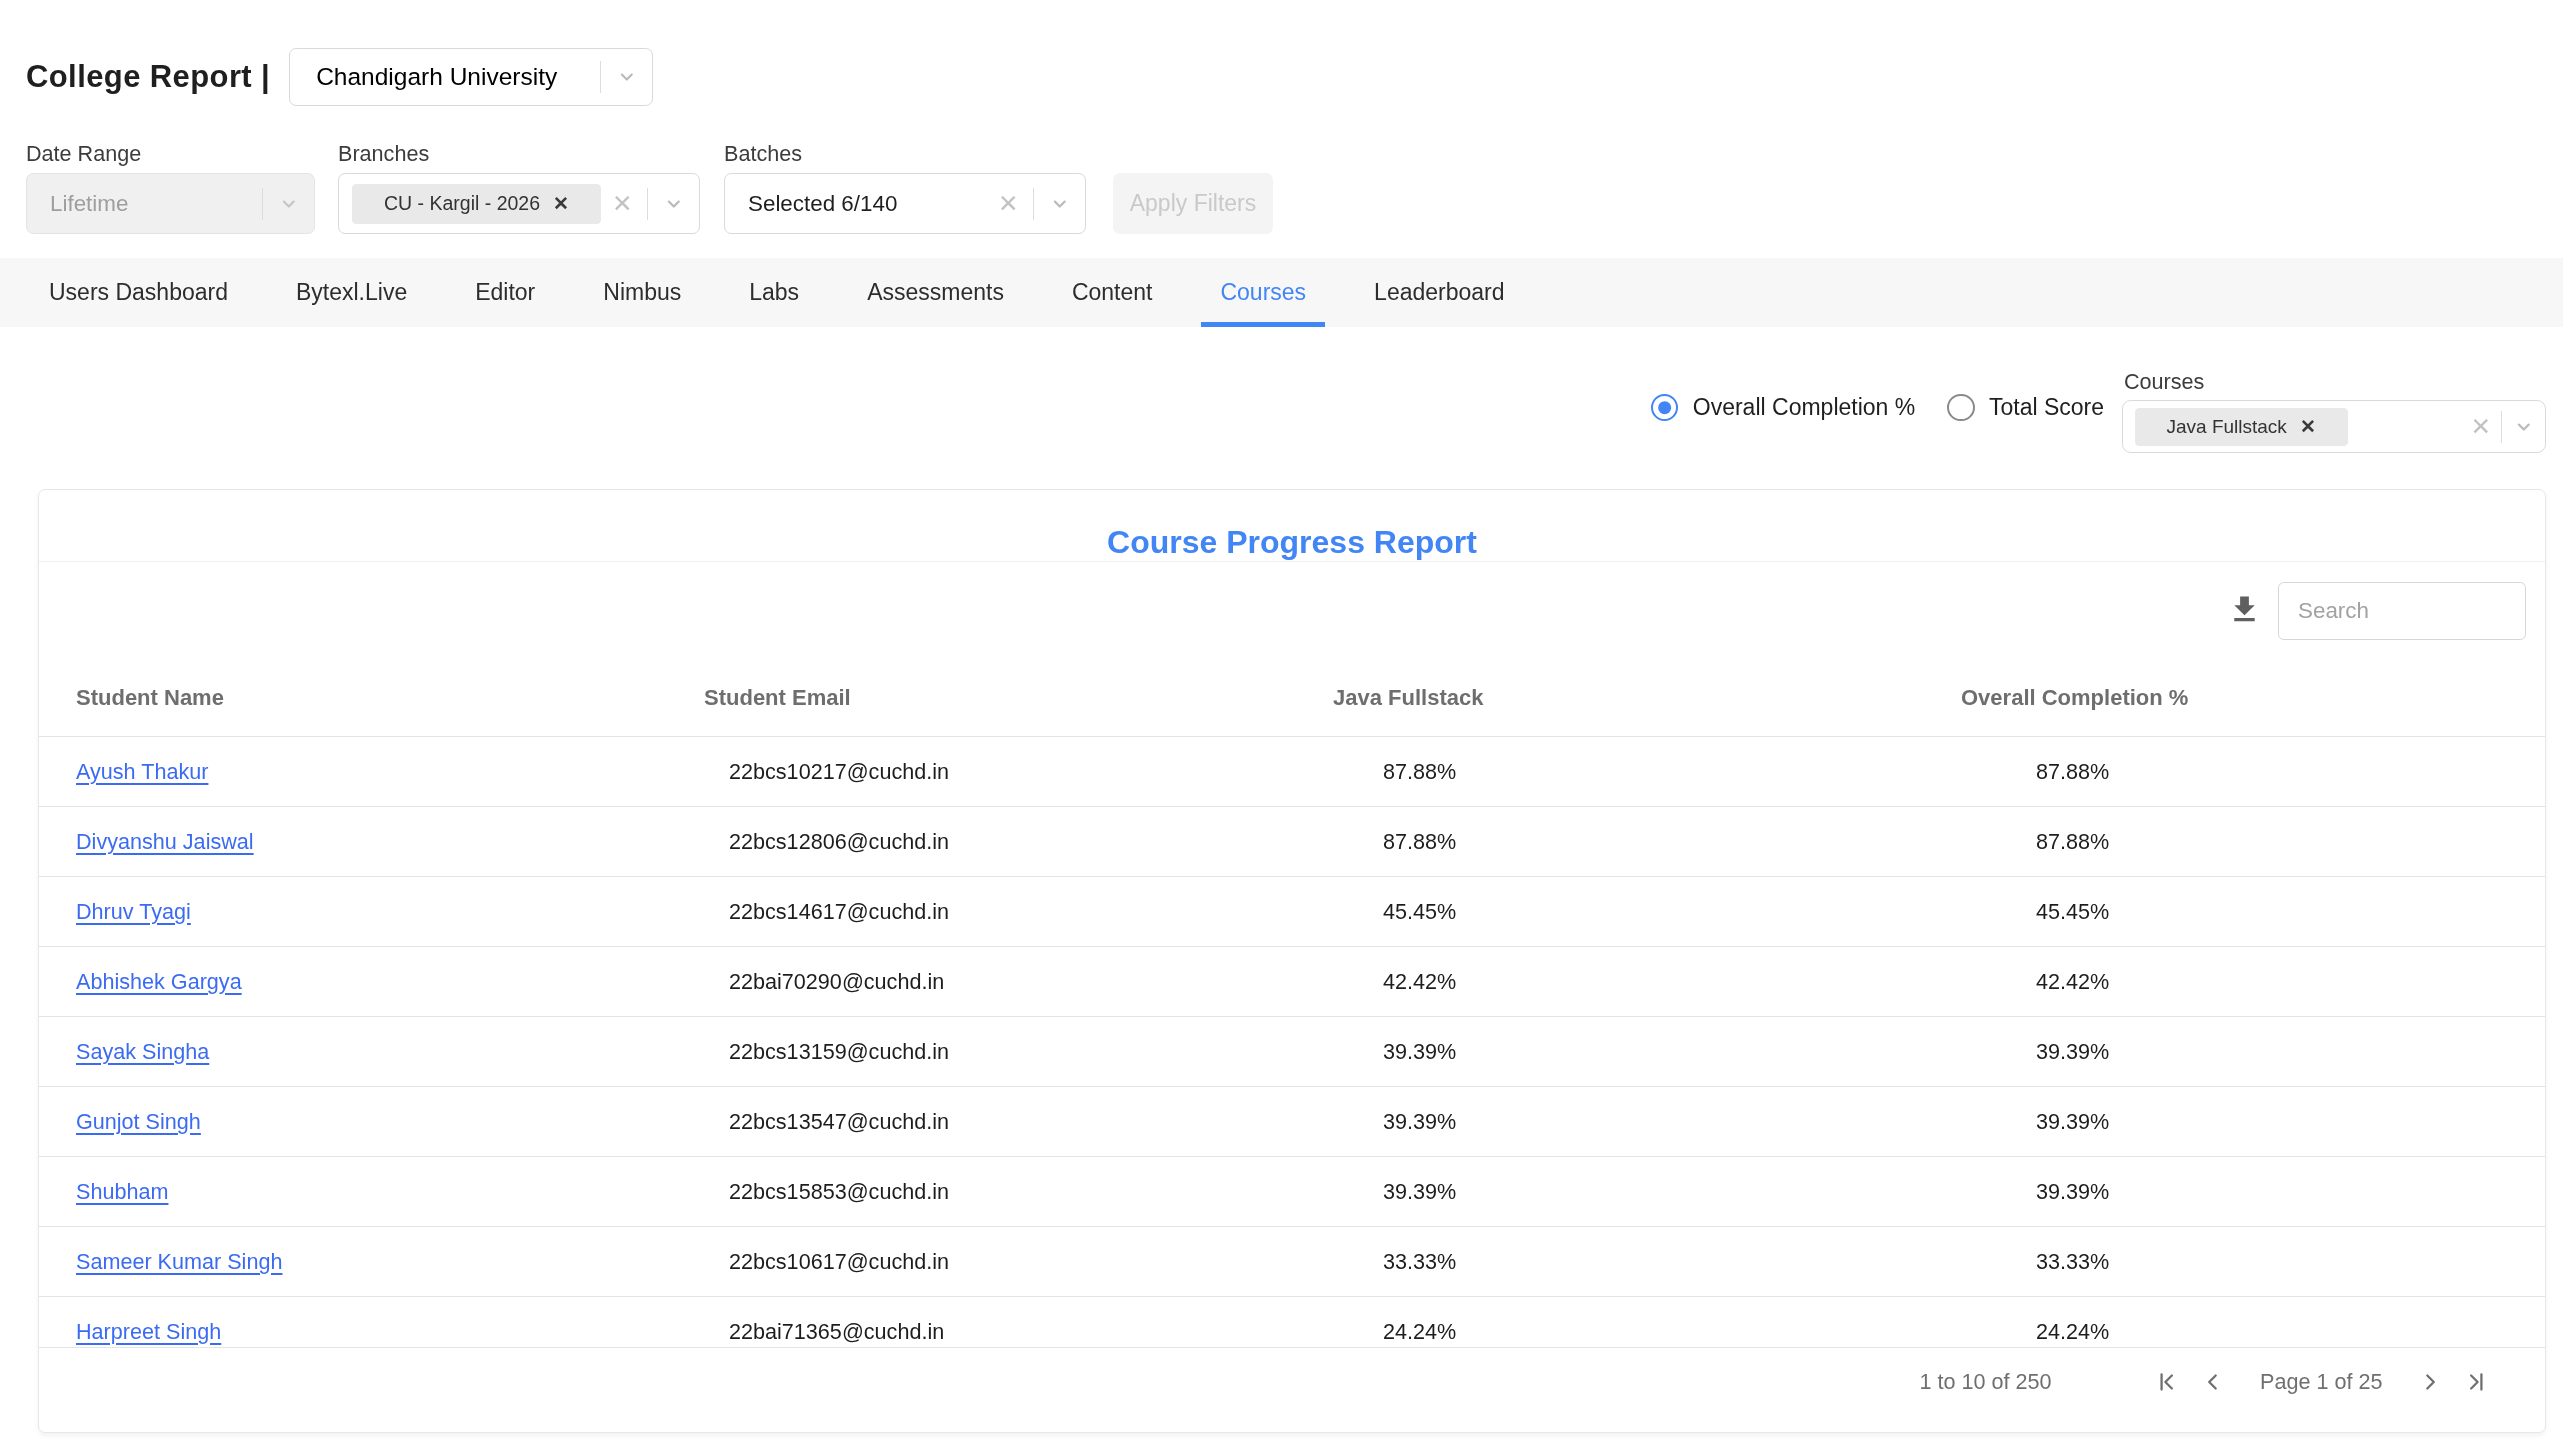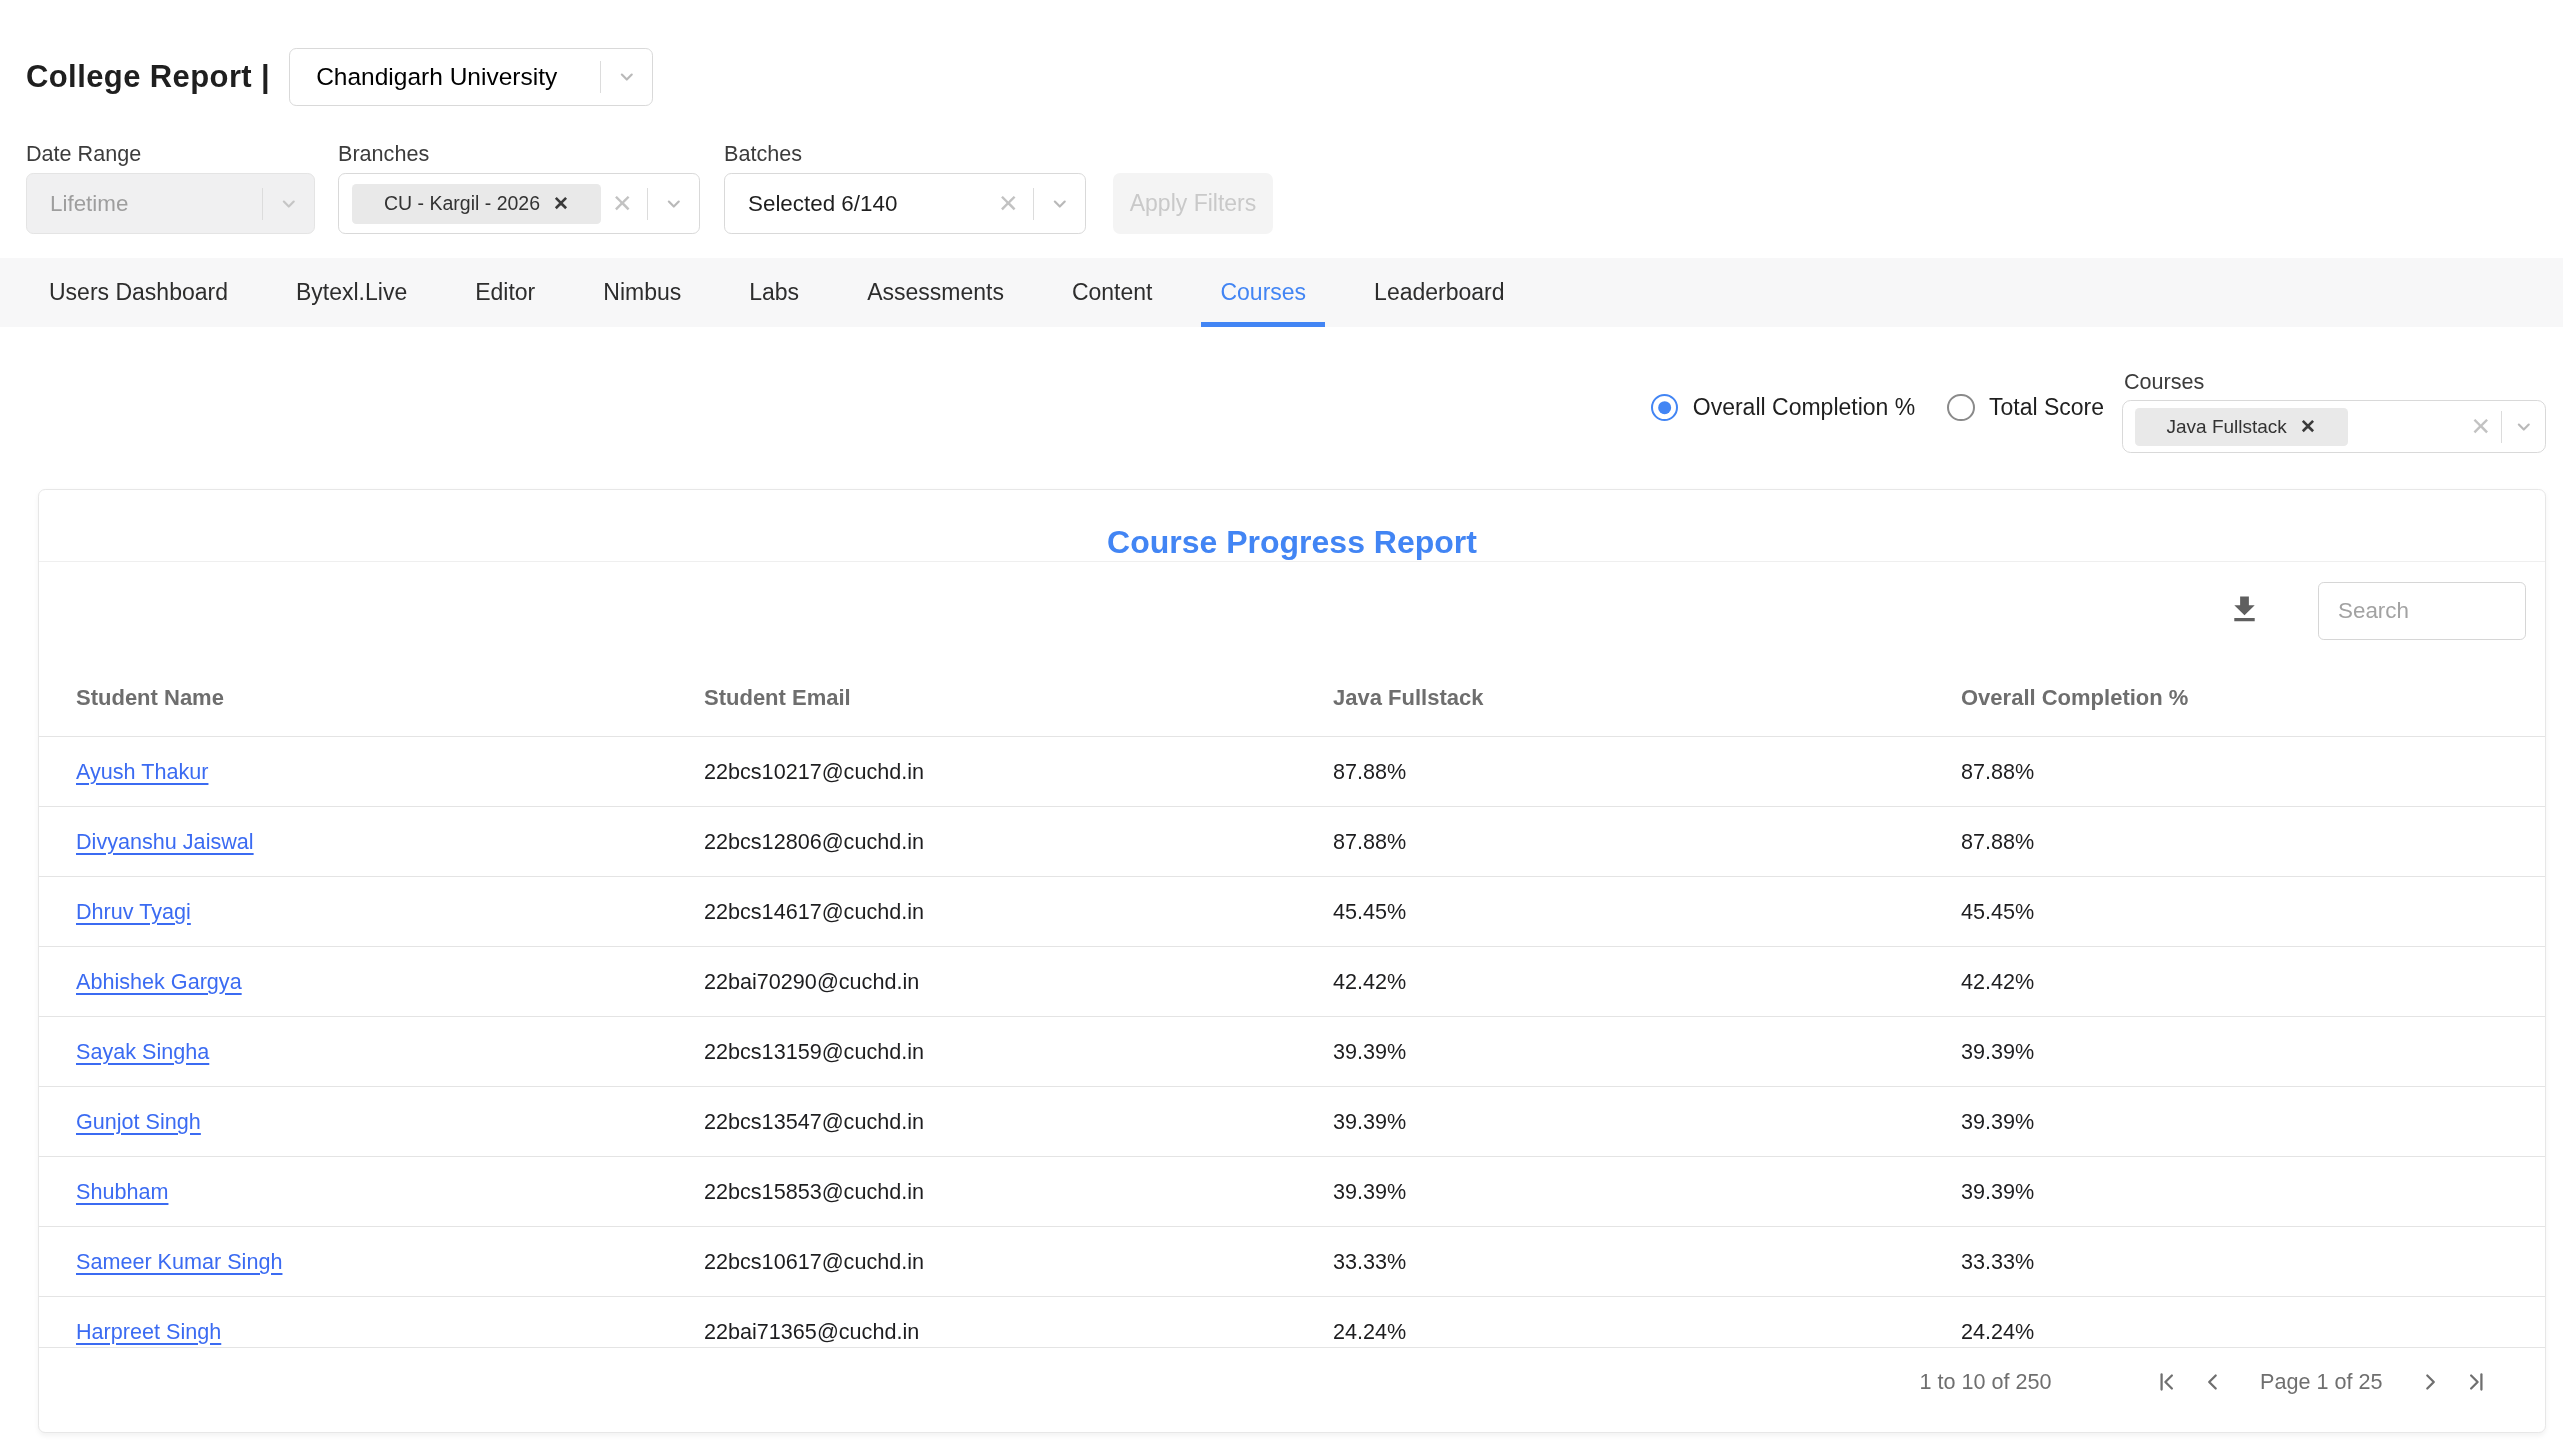--- a/index.html
+++ b/index.html
@@ -57,30 +57,30 @@
 
   
   .card { position: absolute; left: 38px; top: 489px; width: 2508px; height: 944px; background: #fff;
     border: 1.1px solid #e7e7e7; border-radius: 7.2px; box-shadow: 0 2.2px 5.8px rgba(0,0,0,0.05); overflow: hidden; }
   .card-title-row { height: 72px; border-bottom: 1.4px solid #efefef; display: flex; align-items: flex-end; justify-content: center; }
   .card-title { font-size: 32px; font-weight: 700; color: #4285f4; }
 
   .toolbar { position: relative; height: 98px; }
   .download-btn { position: absolute; right: 283px; top: 30px; width: 35px; height: 35px; border: none;
     background: transparent; padding: 0; cursor: pointer; }
-  .search-input { position: absolute; right: 19px; top: 20px; width: 208px; height: 58px;
+  .search-input { position: absolute; right: 19px; top: 20px; width: 248px; height: 58px;
     border: 1.1px solid #d6d6d6; border-radius: 5.8px; padding: 0 19px; font-family: inherit;
     font-size: 22.4px; color: #333; outline: none; }
   .search-input::placeholder { color: #a2a2a2; }
 
   .thead { display: grid; grid-template-columns: 628px 629px 628px 1fr; padding: 0 37px;
     height: 76px; align-items: center; }
   .th { font-size: 22px; font-weight: 700; color: #6e6e6e; }
   .trow { display: grid; grid-template-columns: 628px 629px 628px 1fr; padding: 0 37px;
-    height: 70px; align-items: center; border-top: 0.7px solid #e4e4e4; font-size: 21.6px; color: #1d1d1f; }
+    height: 70px; align-items: center; border-top: 0.7px solid #e4e4e4; font-size: 21.6px; color: #1d1d1f; gap: 25px; }
   .trow .name a { color: #3b6bf2; text-decoration: underline; text-underline-offset: 3.6px; cursor: pointer; }
 
   .pagination { position: absolute; left: 0; right: 0; bottom: 16px; height: 69px; border-top: 0.7px solid #e4e4e4;
     background: #fff; display: flex; align-items: center; justify-content: flex-end;
     padding-right: 46px; font-size: 21.6px; color: #6f6f6f; }
   .pagination .range { margin-right: 92px; }
   .pagination .page-label { margin: 0 24.5px; }
   .pg-btn { background: none; border: none; padding: 0 10px; cursor: pointer; display: flex; align-items: center; }
   .pg-btn svg { width: 26px; height: 26px; }
   .pg-stroke { fill: none; stroke: #6f6f6f; stroke-width: 2.1; stroke-linecap: round; stroke-linejoin: round; }

